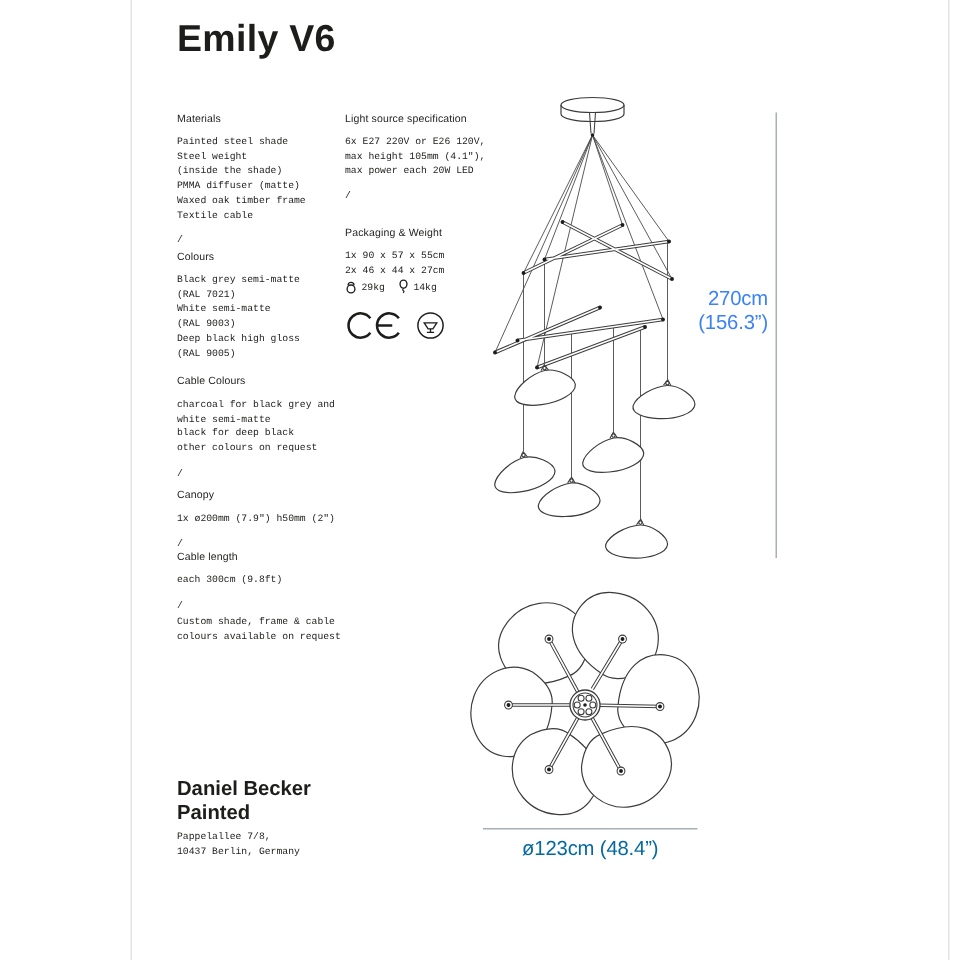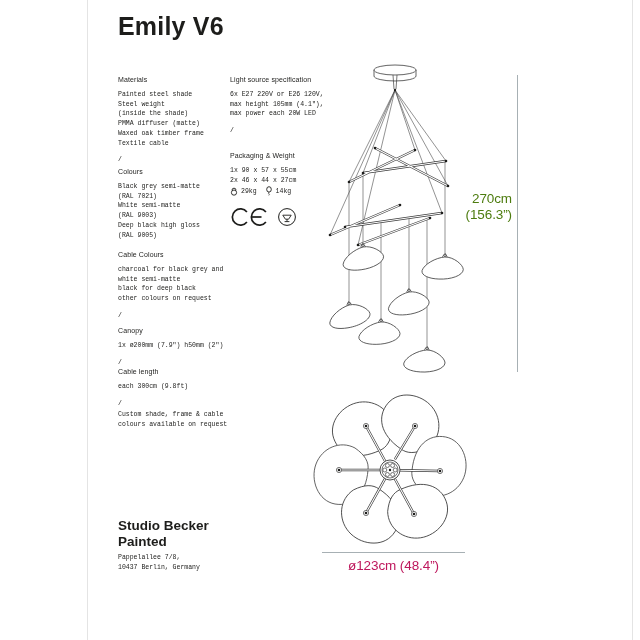--- a/index.html
+++ b/index.html
@@ -11,23 +11,23 @@
   .sec.mid{left:230px;width:126px;}
   .h{font-size:7px;font-weight:500;letter-spacing:.1px;margin:0 0 7px 0;}
   .ln{font-family:"Liberation Mono",monospace;font-size:6.5px;line-height:9.7px;white-space:nowrap;}
   .dv{font-family:"Liberation Mono",monospace;font-size:6.5px;margin-top:8px;}
   .wrow{display:flex;align-items:center;gap:3px;margin-top:1px;}
   .wrow .ln{line-height:9px;}
   .certrow{position:absolute;left:230px;top:207px;display:flex;align-items:center;gap:8px;}
   .footer-name{position:absolute;left:118px;top:518px;font-size:13.5px;font-weight:600;line-height:15.5px;}
   .footer-addr{position:absolute;left:118px;top:553px;}
   .dimlabel-v{position:absolute;left:420px;top:191px;width:92px;text-align:right;
-              font-size:13.5px;line-height:16px;color:#4d7c0f;letter-spacing:-.1px;}
+              font-size:13.5px;line-height:16px;color:#3b82f6;letter-spacing:-.1px;}
   .dimlabel-h{position:absolute;left:318px;top:558px;width:151px;text-align:center;
-              font-size:13.5px;color:#be185d;letter-spacing:-.1px;}
+              font-size:13.5px;color:#0369a1;letter-spacing:-.1px;}
   .dimline-v{position:absolute;left:517px;top:75px;width:1px;height:297px;background:#a7b0b4;}
   .dimline-h{position:absolute;left:322px;top:552px;width:143px;height:1px;background:#a7b0b4;}
   svg{display:block;}
   .drawing{position:absolute;}
 </style>
 </head>
 <body>
 
 <div class="page">
 
@@ -250,21 +250,21 @@
 
   <div class="dimline-v"></div>
   <div class="dimlabel-v">
     <div>270cm</div>
     <div>(156.3”)</div>
   </div>
   <div class="dimline-h"></div>
   <div class="dimlabel-h">ø123cm (48.4”)</div>
 
   <div class="footer-name">
-    <div>Studio Becker</div>
+    <div>Daniel Becker</div>
     <div>Painted</div>
   </div>
   <div class="footer-addr">
     <div class="ln">Pappelallee 7/8,</div>
     <div class="ln">10437 Berlin, Germany</div>
   </div>
 
 </div>
 
 </body></html>

